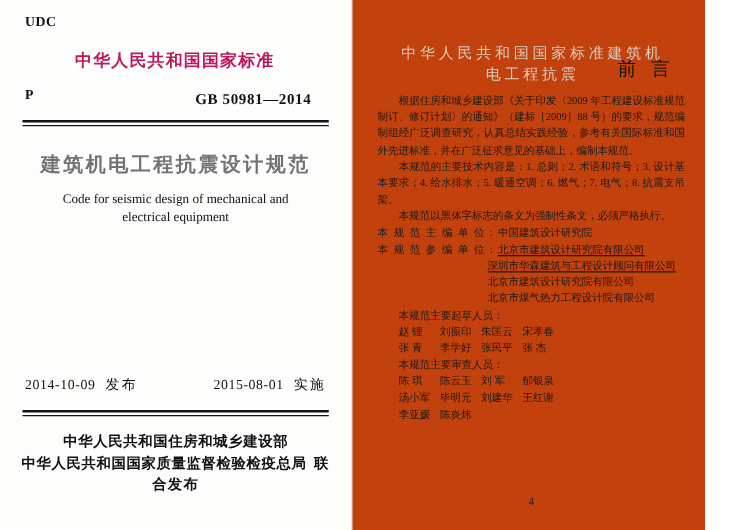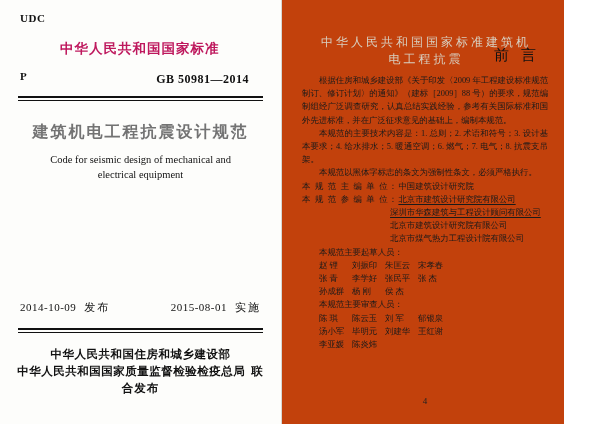--- a/index.html
+++ b/index.html
@@ -343,25 +343,20 @@
             <span>刘振印</span>
             <span>朱匡云</span>
             <span>宋孝春</span>
           </div>
           <div class="nrow">
             <span>张  青</span>
             <span>李学好</span>
             <span>张民平</span>
             <span>张  杰</span>
           </div>
-          <div class="nrow">
-            <span>孙成群</span>
-            <span>杨  刚</span>
-            <span>侯 杰</span>
-          </div>
         </div>
 
         <div class="fw-names">
           <p class="noindent" style="text-indent:17px;">本规范主要审查人员：</p>
           <div class="nrow">
             <span>陈 琪</span>
             <span>陈云玉</span>
             <span>刘  军</span>
             <span>郁银泉</span>
           </div>

